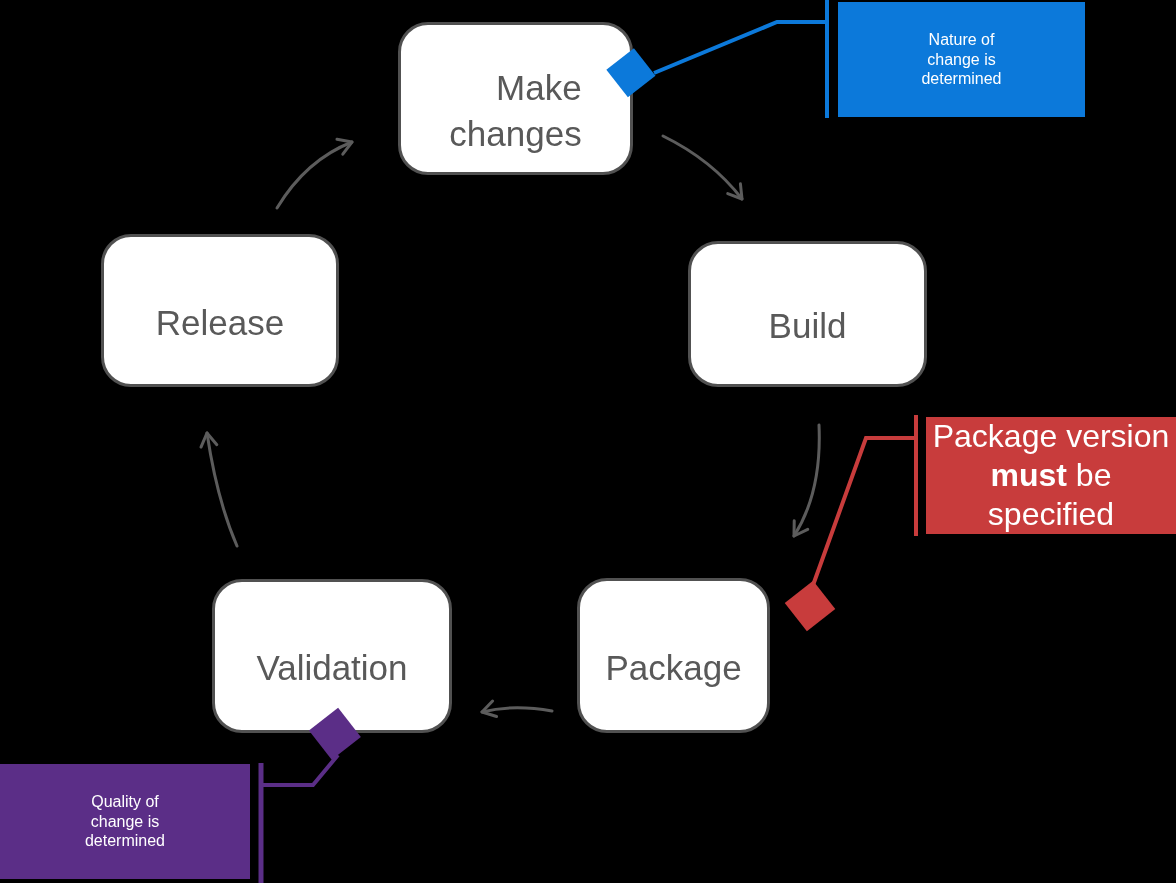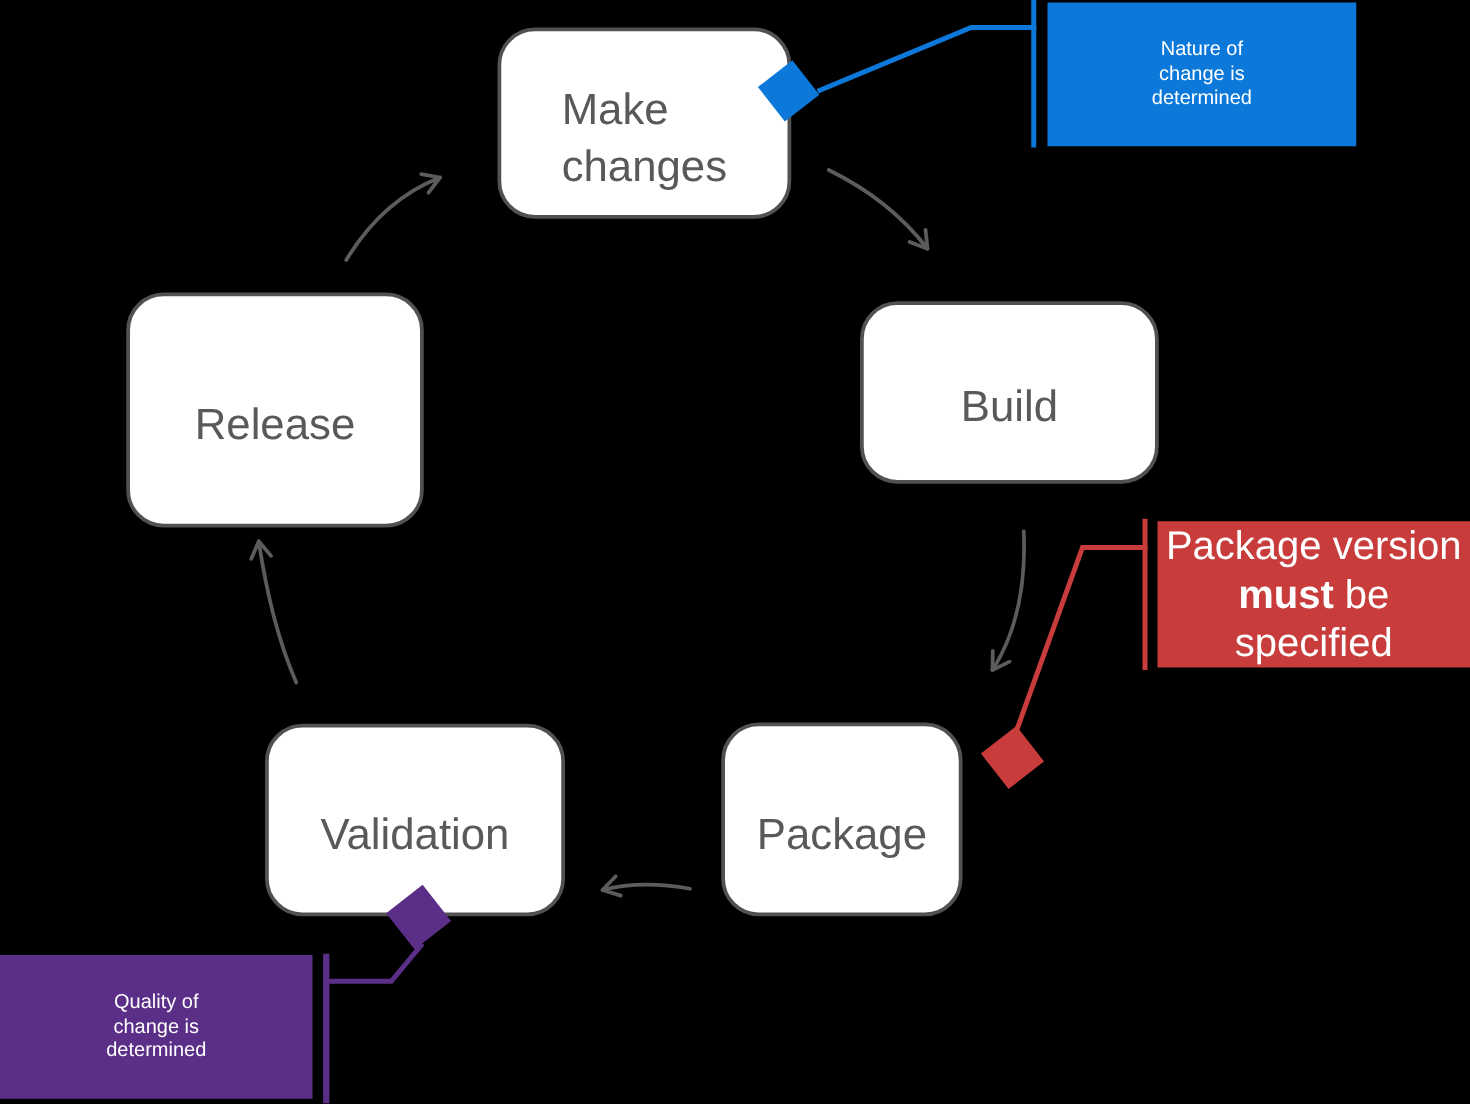--- a/index.html
+++ b/index.html
@@ -14,25 +14,25 @@
     font-family:"Liberation Sans", sans-serif;
   }
   .node{
     position:absolute;background:var(--node_fill);
     border:3px solid var(--node_border);border-radius:30px;
     display:flex;align-items:center;justify-content:center;
     box-sizing:border-box;z-index:1;
   }
   .node-label{
     color:var(--node_text);font-size:35px;line-height:1.3;
-    text-align:left;white-space:pre-line;margin-top:24px;
+    text-align:right;white-space:pre-line;margin-top:24px;
   }
   #n-make{left:398px;top:22px;width:235px;height:153px;}
   #n-build{left:688px;top:241px;width:239px;height:146px;}
-  #n-release{left:101px;top:234px;width:238px;height:188px;}
+  #n-release{left:101px;top:234px;width:238px;height:153px;}
   #n-package{left:577px;top:578px;width:193px;height:155px;}
   #n-validation{left:212px;top:579px;width:240px;height:154px;}
 
   .callout{
     position:absolute;display:flex;align-items:center;justify-content:center;
     color:var(--callout_text);text-align:center;z-index:1;box-sizing:border-box;
   }
   .callout-text{white-space:pre-line;font-size:16px;line-height:1.22;}
   #c-blue{left:838px;top:2px;width:247px;height:115px;background:var(--blue);}
   #c-red{left:926px;top:417px;width:250px;height:117px;background:var(--red);font-size:32px;line-height:1.22;}

